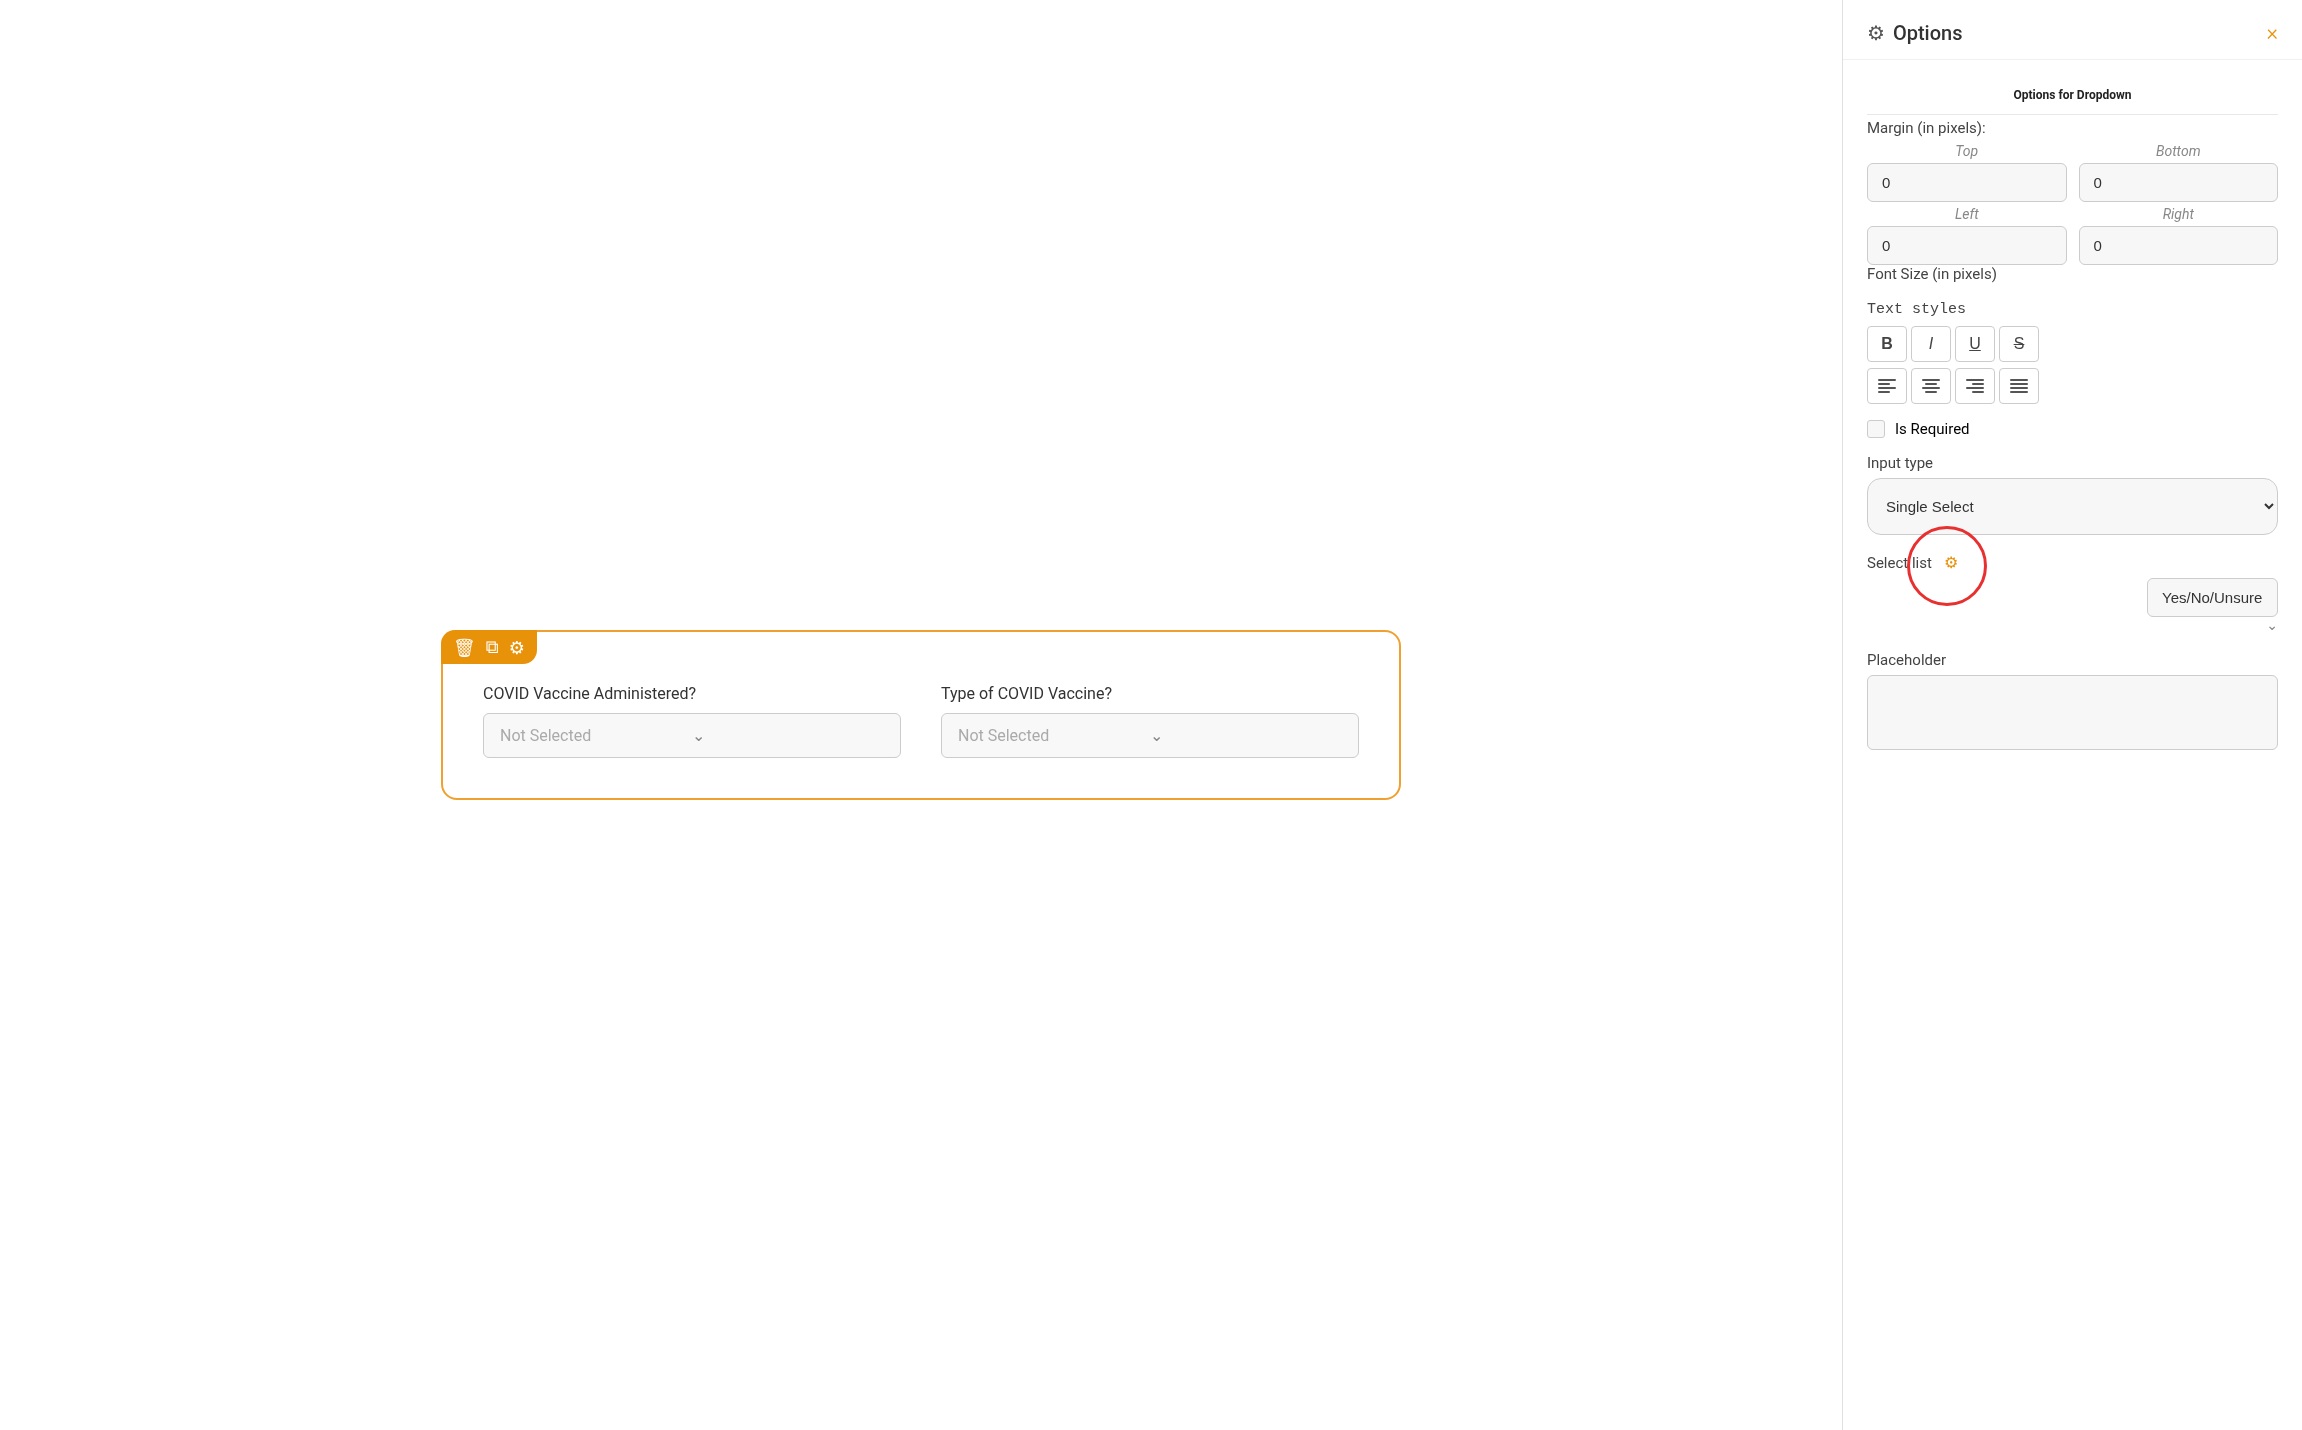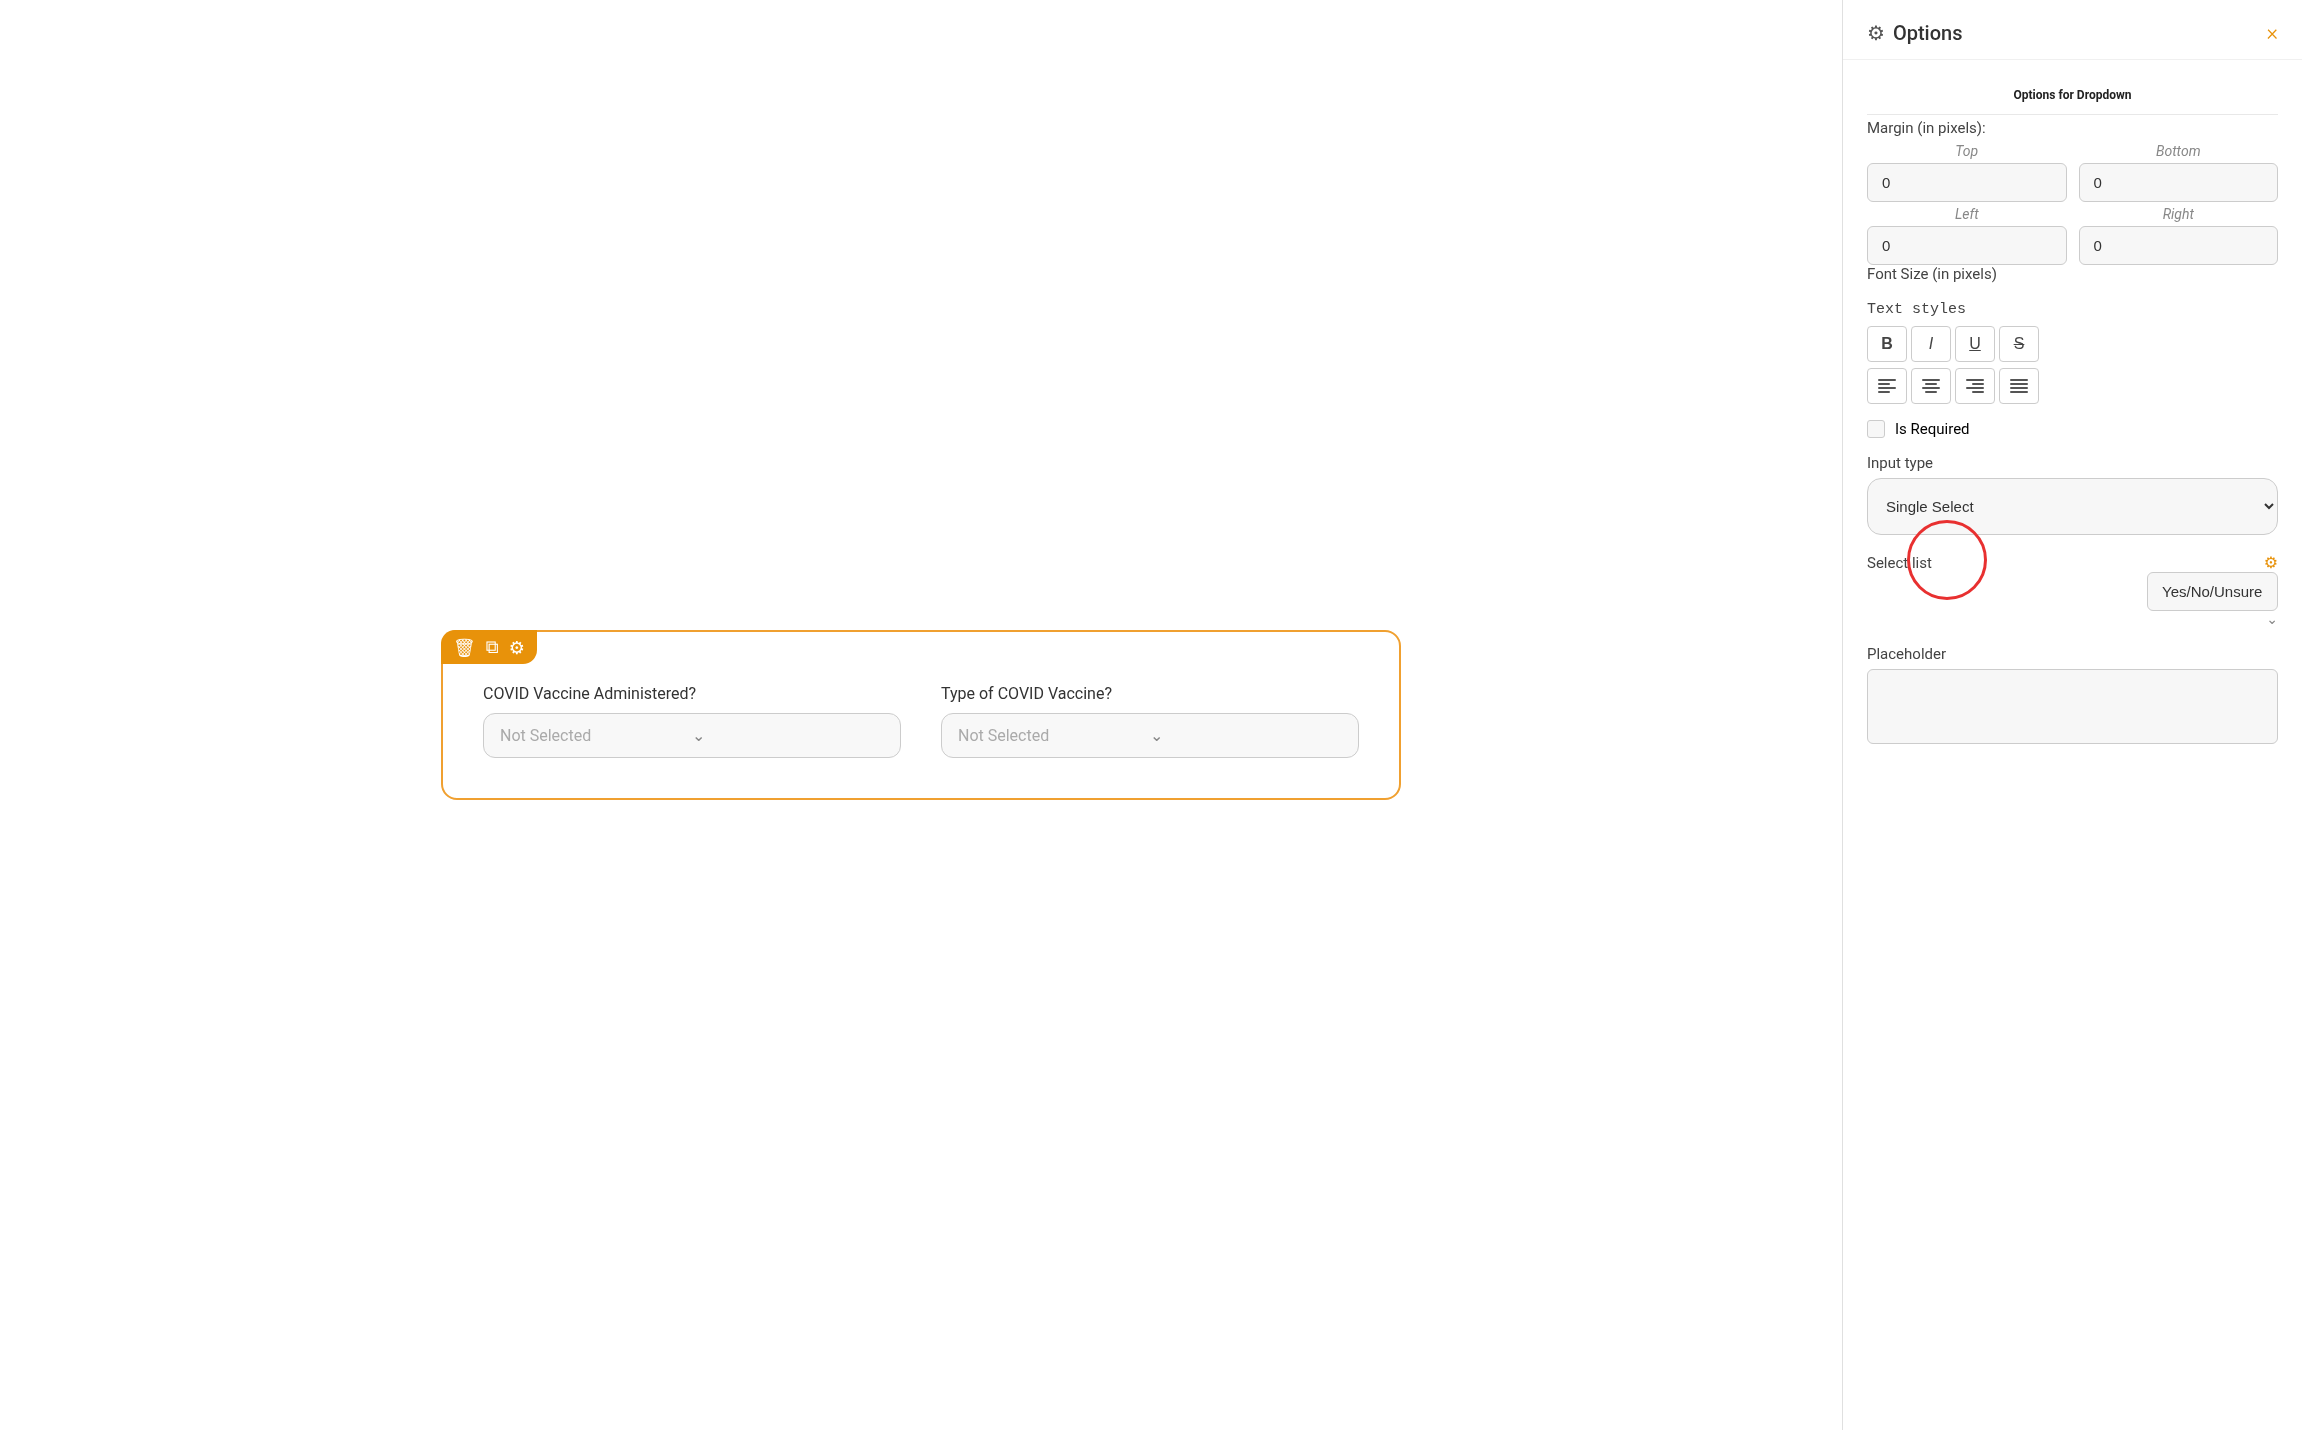--- a/index.html
+++ b/index.html
@@ -68,21 +68,21 @@
       font-size: 16px;
       color: #333;
       margin-bottom: 10px;
       font-weight: 400;
     }
 
     .dropdown-input {
       display: flex;
       align-items: center;
       border: 1.5px solid #ccc;
-      border-radius: 12px;
+      border-radius: 6px;
       padding: 12px 16px;
       background: #f8f8f8;
       cursor: pointer;
       width: 100%;
     }
 
     .dropdown-input span {
       flex: 1;
       font-size: 16px;
       color: #aaa;
@@ -250,23 +250,23 @@
       color: #333;
       background: #f7f7f7;
       outline: none;
       cursor: pointer;
       appearance: auto;
     }
 
     .select-list-row {
       display: flex;
       align-items: center;
-      gap: 4px;
+      gap: 12px;
       margin-top: 18px;
-      justify-content: space-between;
+      margin-bottom: 6px;
     }
 
     .select-list-label {
       font-size: 15px;
       color: #444;
     }
 
     .select-list-gear {
       font-size: 16px;
       color: #e8920a;

